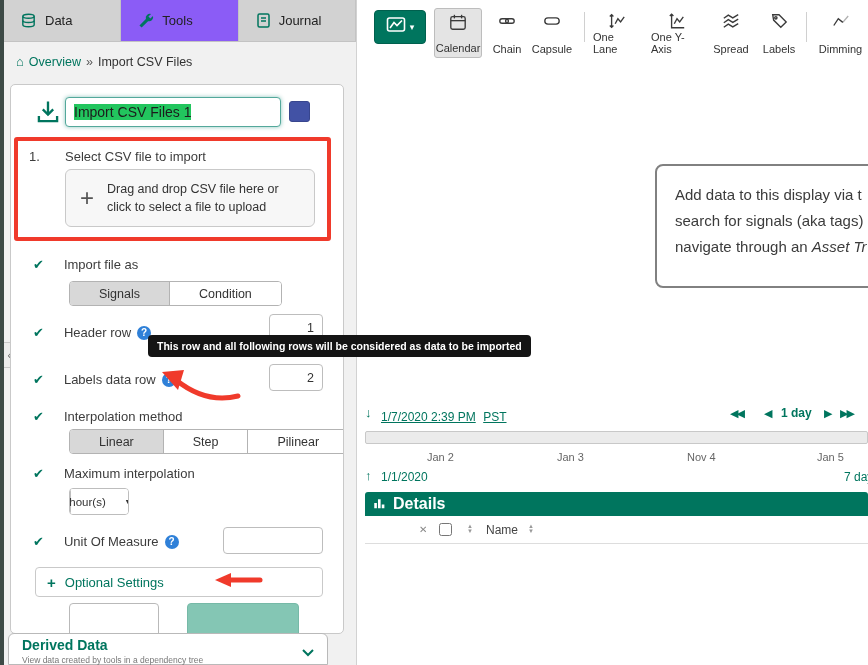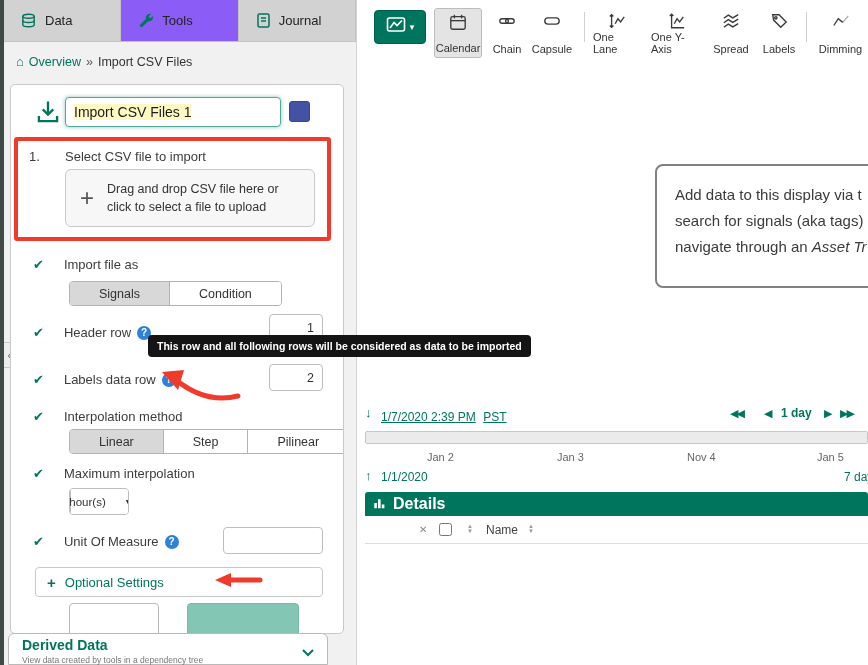--- a/index.html
+++ b/index.html
@@ -11,21 +11,21 @@
   .collapse-notch{left:4px;top:342px;width:14px;height:26px;background:#ededed;border:1px solid #c9c9c9;border-left:none;border-radius:0 4px 4px 0;display:flex;align-items:center;justify-content:center;font-size:11px;color:#666;cursor:pointer;}
   .sidebar-bg{left:4px;top:0;width:352px;height:665px;background:#f1f1f1;}
   .tabbar{left:4px;top:0;width:352px;height:42px;background:#d9d9d9;border-bottom:1px solid #c3c3c3;display:flex;}
   .tab{flex:1;display:flex;align-items:center;gap:8px;padding-left:16px;font-size:13px;color:#222;border-right:1px solid #c3c3c3;background:#d2d2d2;cursor:pointer;}
   .tab.active{background:#8b5cf6;}
   .breadcrumb{left:16px;top:54px;font-size:12.5px;color:#555;display:flex;align-items:center;gap:5px;}
   .tlink{color:var(--accent-color);text-decoration:none;cursor:pointer;}
   
   .toolcard{left:10px;top:84px;width:334px;height:550px;background:#fff;border:1px solid #c9c9c9;border-radius:5px;overflow:hidden;}
   .name-input{position:absolute;left:54px;top:12px;width:216px;height:30px;border:1px solid #54a89b;border-radius:4px;box-shadow:0 0 4px rgba(0,130,110,.45);background:#fff;display:flex;align-items:center;padding-left:8px;font-size:14px;color:#1c1c1c;cursor:text;}
-  .name-input .sel{background:#fef9c3;}
+  .name-input .sel{background:#22c55e;}
   .color-swatch{position:absolute;left:278px;top:16px;width:21px;height:21px;background:#4252a5;border-radius:3px;border:1px solid #38468e;cursor:pointer;}
   .red-box{position:absolute;left:3px;top:52px;width:317px;height:104px;border:4px solid var(--red-color);border-radius:3px;pointer-events:none;}
   .step-num{position:absolute;left:18px;top:64px;font-size:13px;color:#3c3c3c;}
   .step-label{position:absolute;left:54px;top:64px;font-size:13px;color:#3c3c3c;}
   .dropzone{position:absolute;left:54px;top:84px;width:250px;height:58px;background:#f7f7f7;border:1px solid #c9c9c9;border-radius:6px;display:flex;align-items:center;gap:13px;padding:0 14px;cursor:pointer;}
   .dz-plus{font-size:24px;color:#555;font-weight:300;line-height:1;}
   .dz-text{font-size:12.5px;color:#333;line-height:1.45;width:185px;}
   .chkrow{position:absolute;left:22px;display:flex;align-items:center;gap:20px;}
   .chk{color:var(--accent-color);font-size:13px;font-weight:bold;}
   .chklabel{font-size:13px;color:#3c3c3c;display:flex;align-items:center;gap:6px;}

